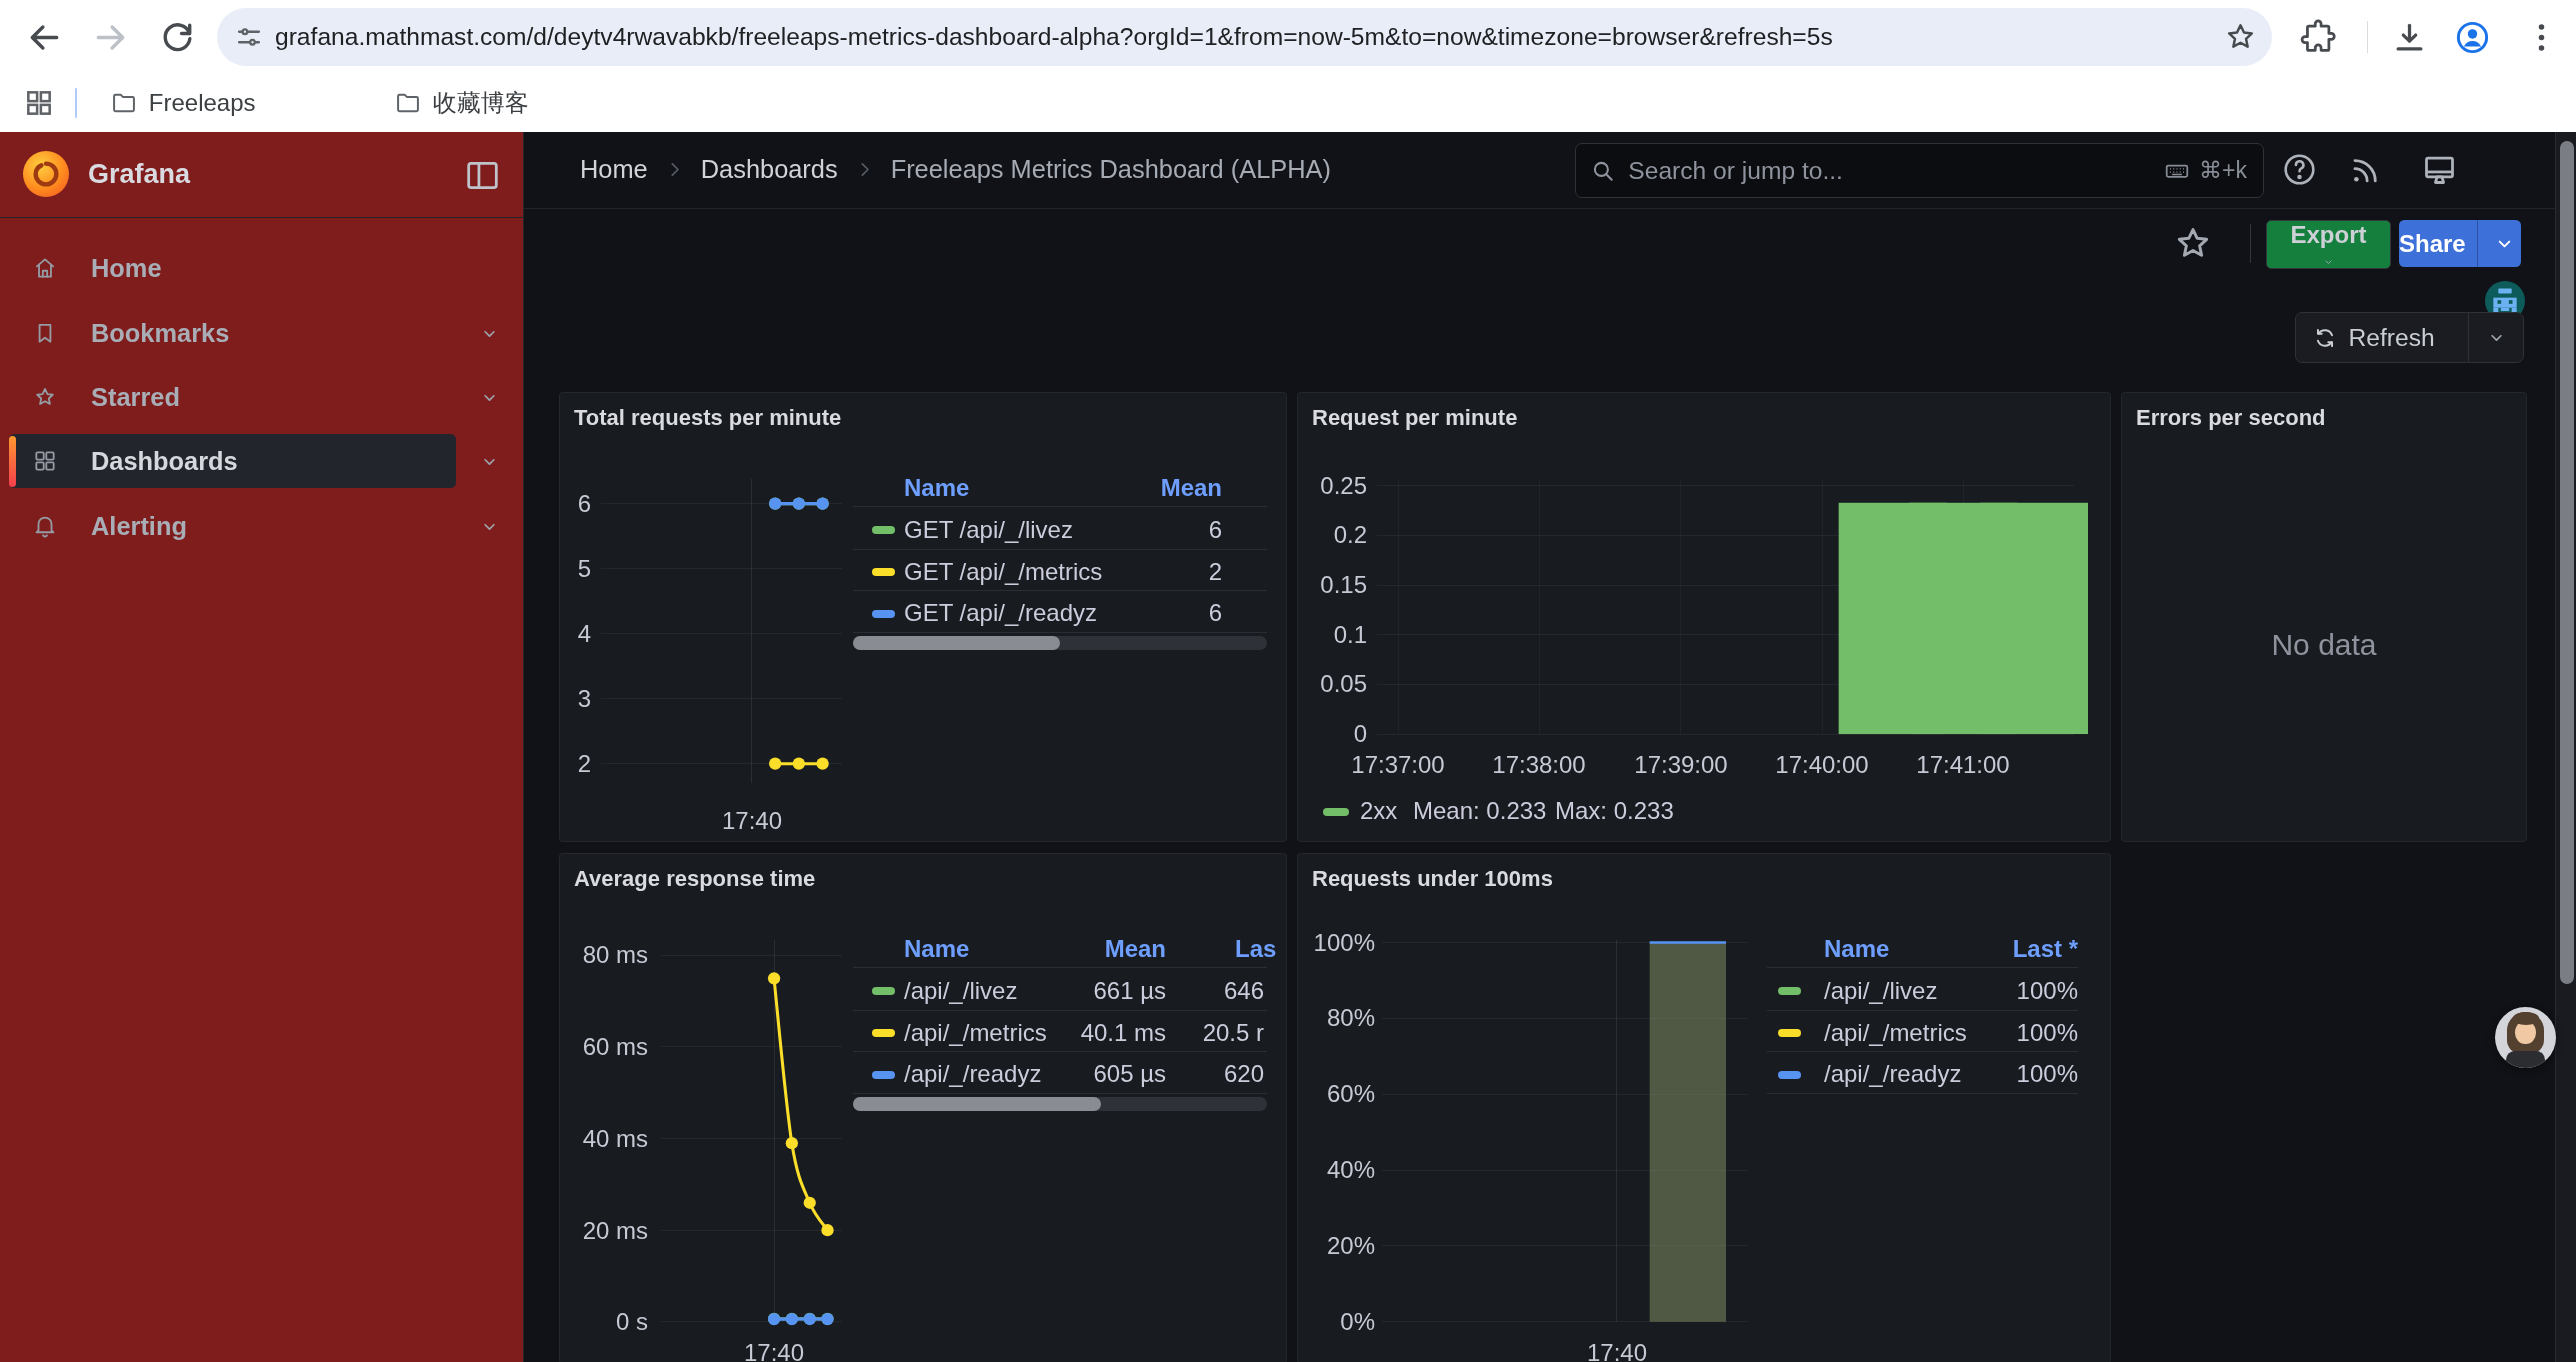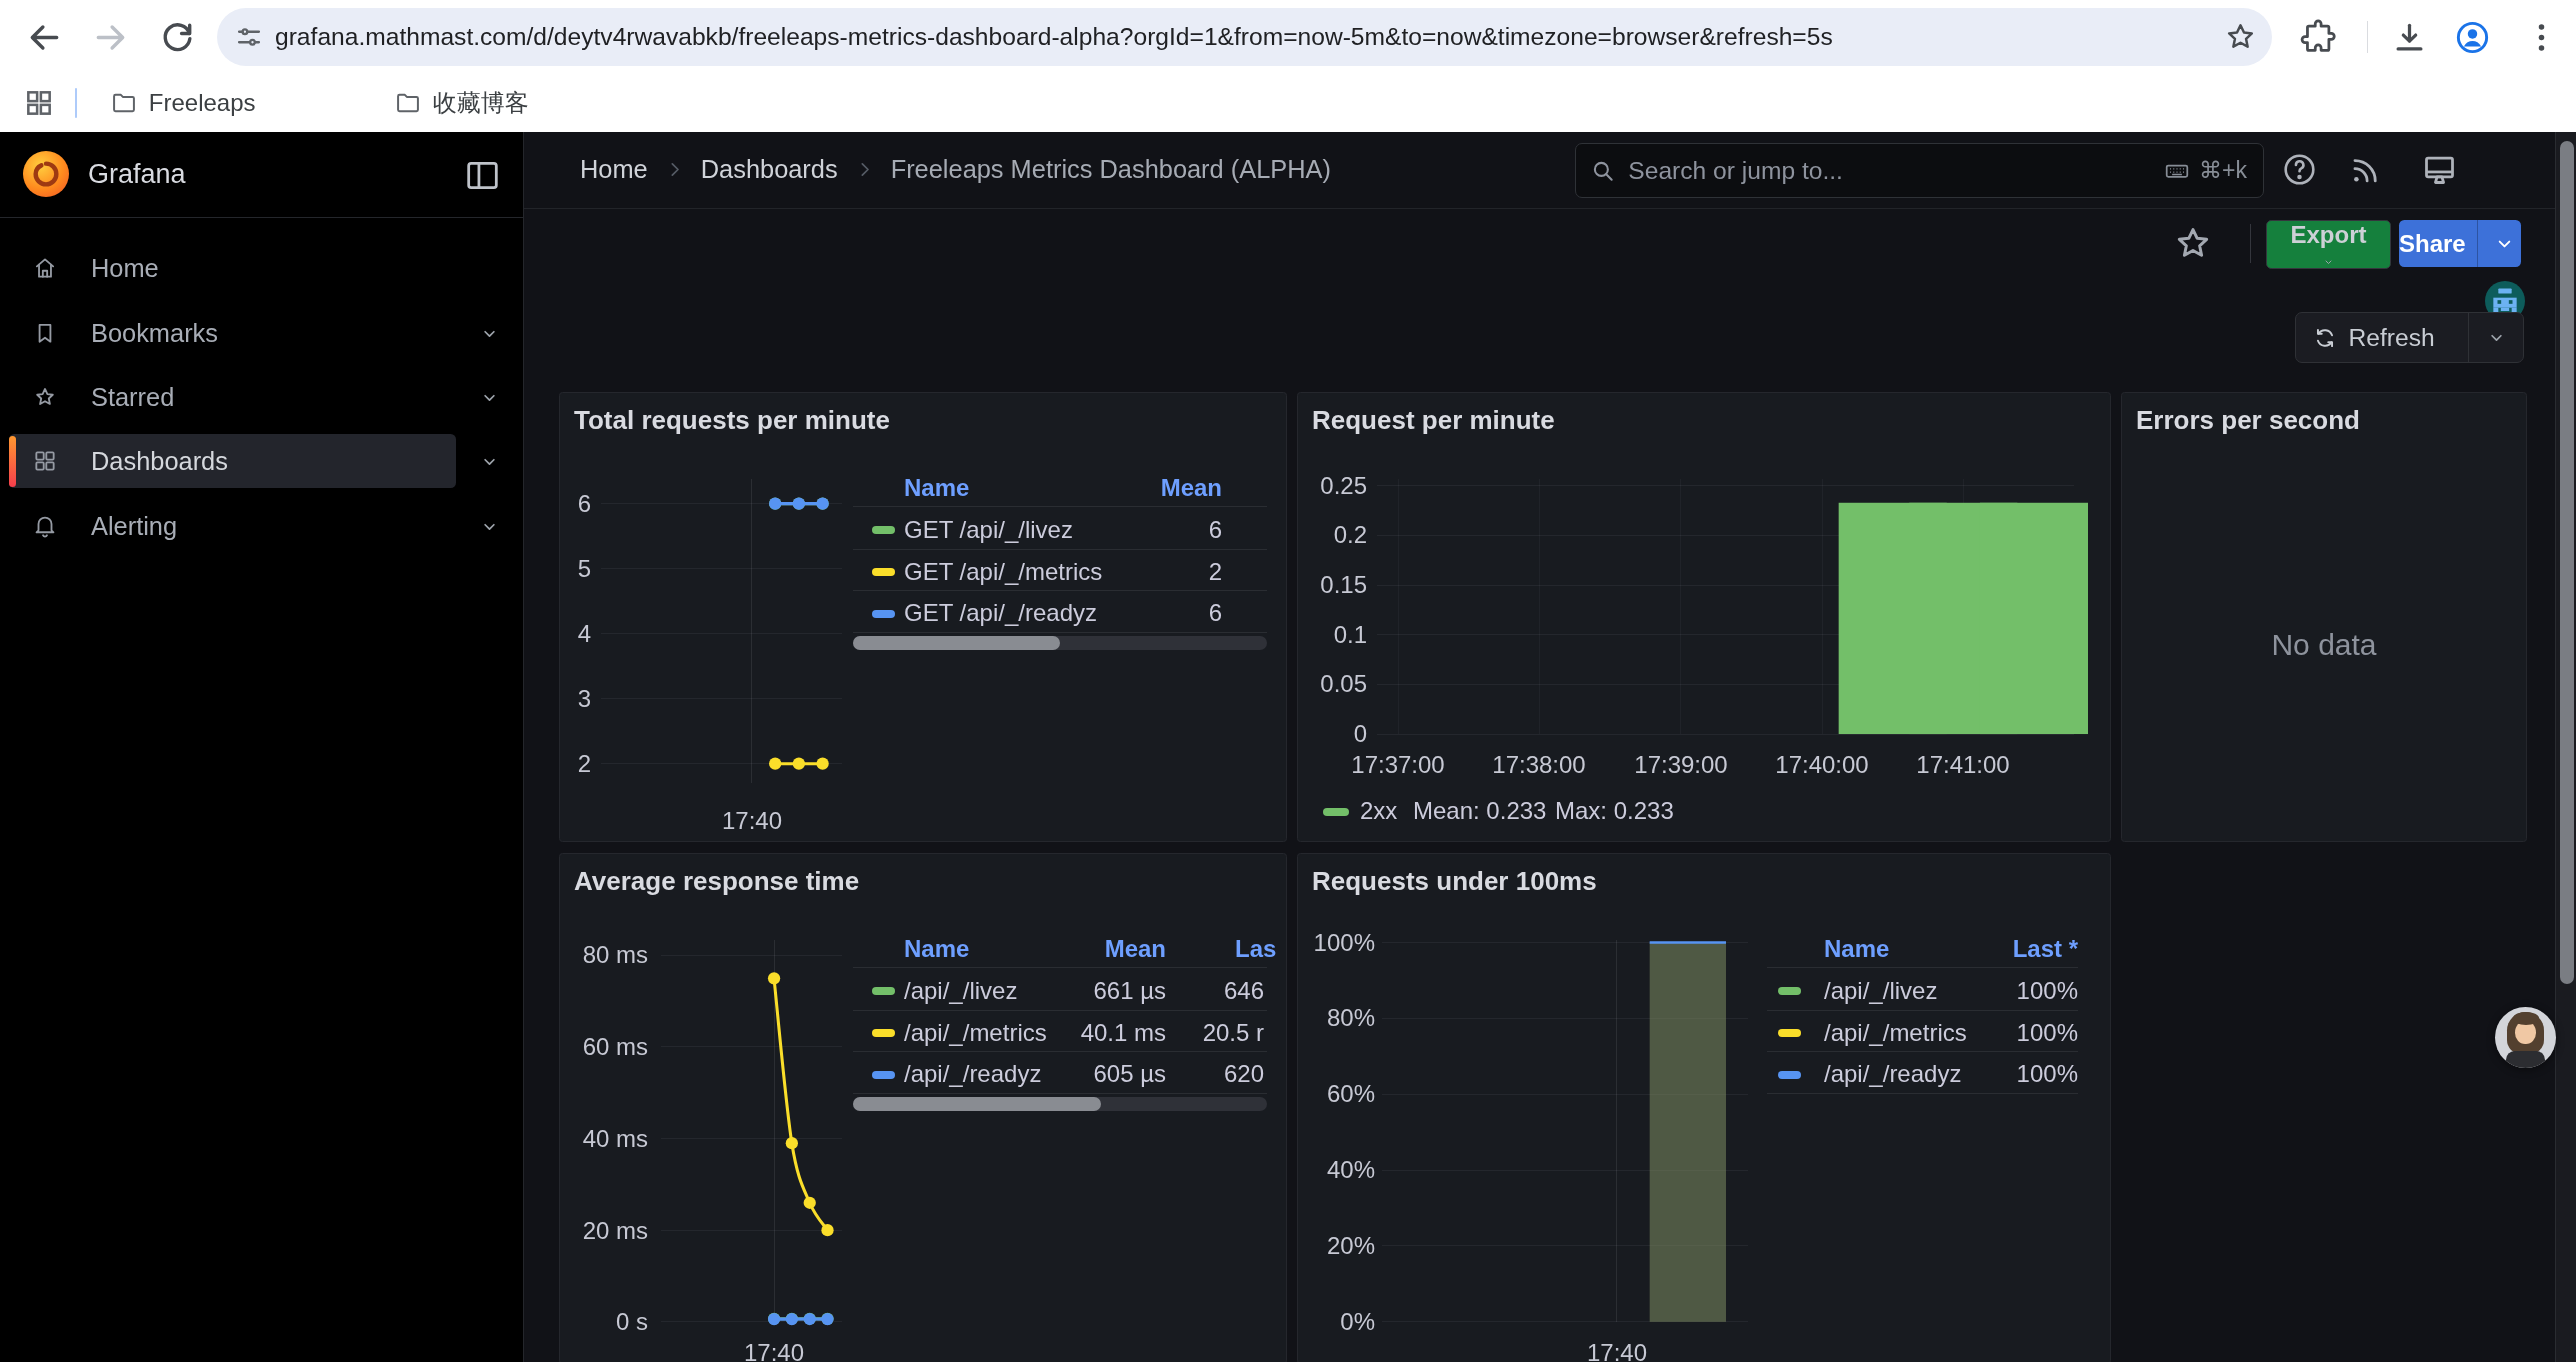--- a/index.html
+++ b/index.html
@@ -14,22 +14,22 @@
            background:#E9EDF7;overflow:hidden;}
   #omnibox .url-text{position:absolute;left:58px;top:0;line-height:58px;font-size:24.6px;color:#202124;
            white-space:nowrap;width:1929px;overflow:hidden;}
   #bookmarks-bar{position:absolute;left:0;top:74px;width:2576px;height:58px;background:#ffffff;
            border-bottom:0.9px solid #E6E8EB;}
   .bm-item{position:absolute;top:7px;height:44px;display:flex;align-items:center;gap:10.5px;
            color:#3C4043;font-size:24px;padding:0 12.3px;border-radius:22px;}
   
   #gf-topnav{position:absolute;left:524px;top:132px;width:2052px;height:76px;background:#111217;
            border-bottom:0.9px solid #222429;}
-  #gf-sidebar{position:absolute;left:0;top:132px;width:523px;height:1231px;background:#000000;
-           border-right:0.9px solid #24262B;}
+  #gf-sidebar{position:absolute;left:0;top:132px;width:523px;height:1231px;background:#7f1d1d;
+           border-right:0.9px solid #24262B;font-weight:bold;}
   #gf-brand-text{position:absolute;left:88px;top:0;height:85px;line-height:85px;font-size:27px;color:#D9DBE1;}
   #gf-sidebar-divider{position:absolute;left:0;top:85px;width:523px;height:0.9px;background:#24262B;}
   .side-item{position:absolute;left:0;width:523px;height:54px;cursor:pointer;}
   .side-item .hl{position:absolute;left:8.8px;top:0;width:447px;height:54px;border-radius:5.3px;background:#23252C;}
   .side-item .bar{position:absolute;left:8.8px;top:1.8px;width:7px;height:51px;border-radius:3.5px;
            background:linear-gradient(180deg,#FF9830,#F53E4C);}
   .side-item .lbl{position:absolute;left:91px;top:0;line-height:54px;font-size:25.4px;color:#A8ADB6;}
   .side-item.active .lbl{color:#D5D8DD;}
   .side-item .sic{position:absolute;left:32px;top:14px;width:26px;height:26px;color:#959AA3;}
   .side-item .chev{position:absolute;left:479px;top:16.7px;width:21px;height:21px;color:#9DA3AB;}
@@ -48,21 +48,21 @@
   .gf-btn{position:absolute;background:#1B1C22;border:0.9px solid #2F3136;border-radius:7px;
            display:flex;align-items:center;color:#C9CDD4;font-size:24.6px;}
   .seg-div{width:0.9px;align-self:stretch;background:#2F3136;}
   #btn-share{position:absolute;left:2399px;top:220px;width:122px;height:47px;border-radius:5.3px;overflow:hidden;
            display:flex;background:#3D71D9;color:#FFFFFF;font-size:24px;font-weight:700;gap:11px;}
   #btn-export{position:absolute;left:2266px;top:220px;width:123px;height:47px;background:#15803d;
            border:0.9px solid #34363D;border-radius:5.3px;display:flex;align-items:center;justify-content:center;
            gap:7px;color:#CDD0D6;font-size:24px;font-weight:700;flex-direction:column;}
   
   .panel{position:absolute;background:#181B20;border:0.9px solid #25272D;border-radius:3.5px;overflow:hidden;}
-  .panel-title{position:absolute;left:14px;top:12.3px;font-size:26px;font-weight:700;color:#D9DBE1;cursor:pointer;}
+  .panel-title{position:absolute;left:14px;top:12.3px;font-size:22px;font-weight:700;color:#D9DBE1;cursor:pointer;}
   .tick{position:absolute;font-size:24px;color:#C7C9D4;}
   .nodata{position:absolute;width:100%;text-align:center;font-size:30px;color:#8E939D;}
   .lg-head{position:absolute;font-size:24px;font-weight:700;color:#6E9FFF;cursor:pointer;}
   .lg-cell{position:absolute;font-size:24px;color:#CCCCDC;white-space:nowrap;}
   .lg-sep{position:absolute;height:0.9px;background:rgba(204,204,220,0.10);}
   .lg-pill{position:absolute;width:23px;height:8px;border-radius:4.4px;}
   .lg-scroll{position:absolute;height:14px;border-radius:7px;background:#2F3138;}
   .lg-thumb{position:absolute;height:14px;border-radius:7px;background:#898C92;}
   
   #gf-scrollbar{position:absolute;left:2555px;top:132px;width:21px;height:1231px;background:#1A1B20;

